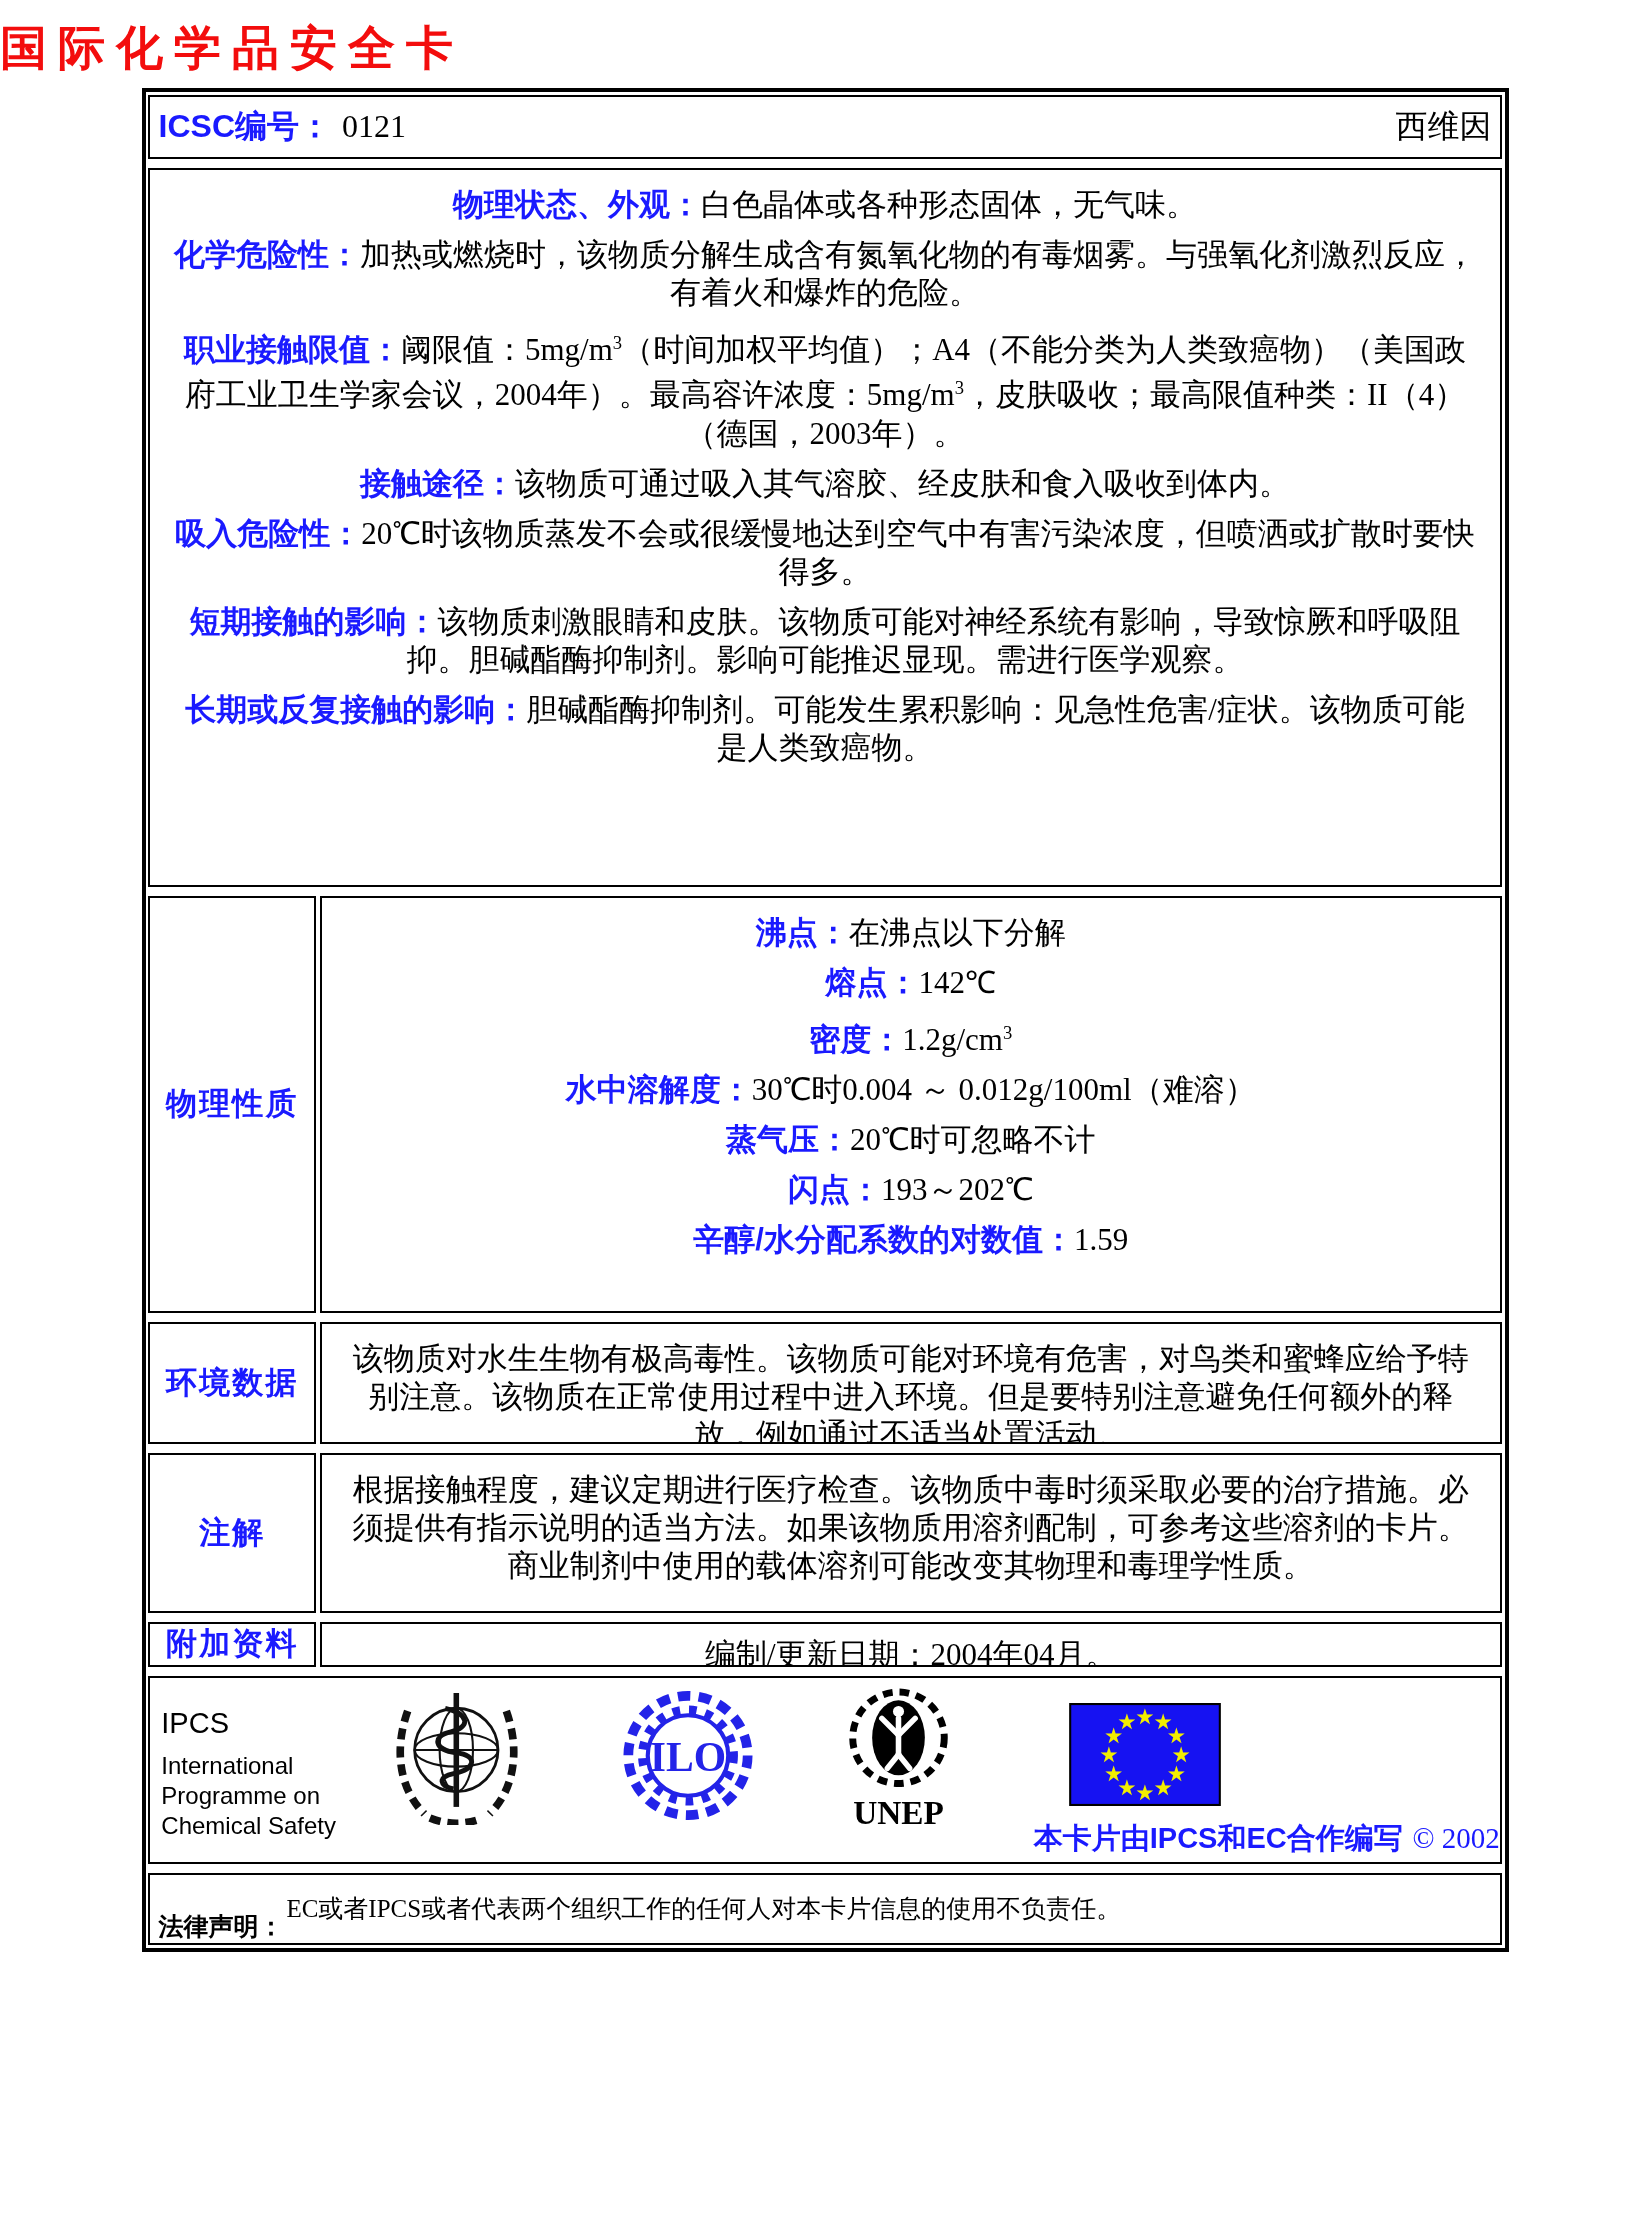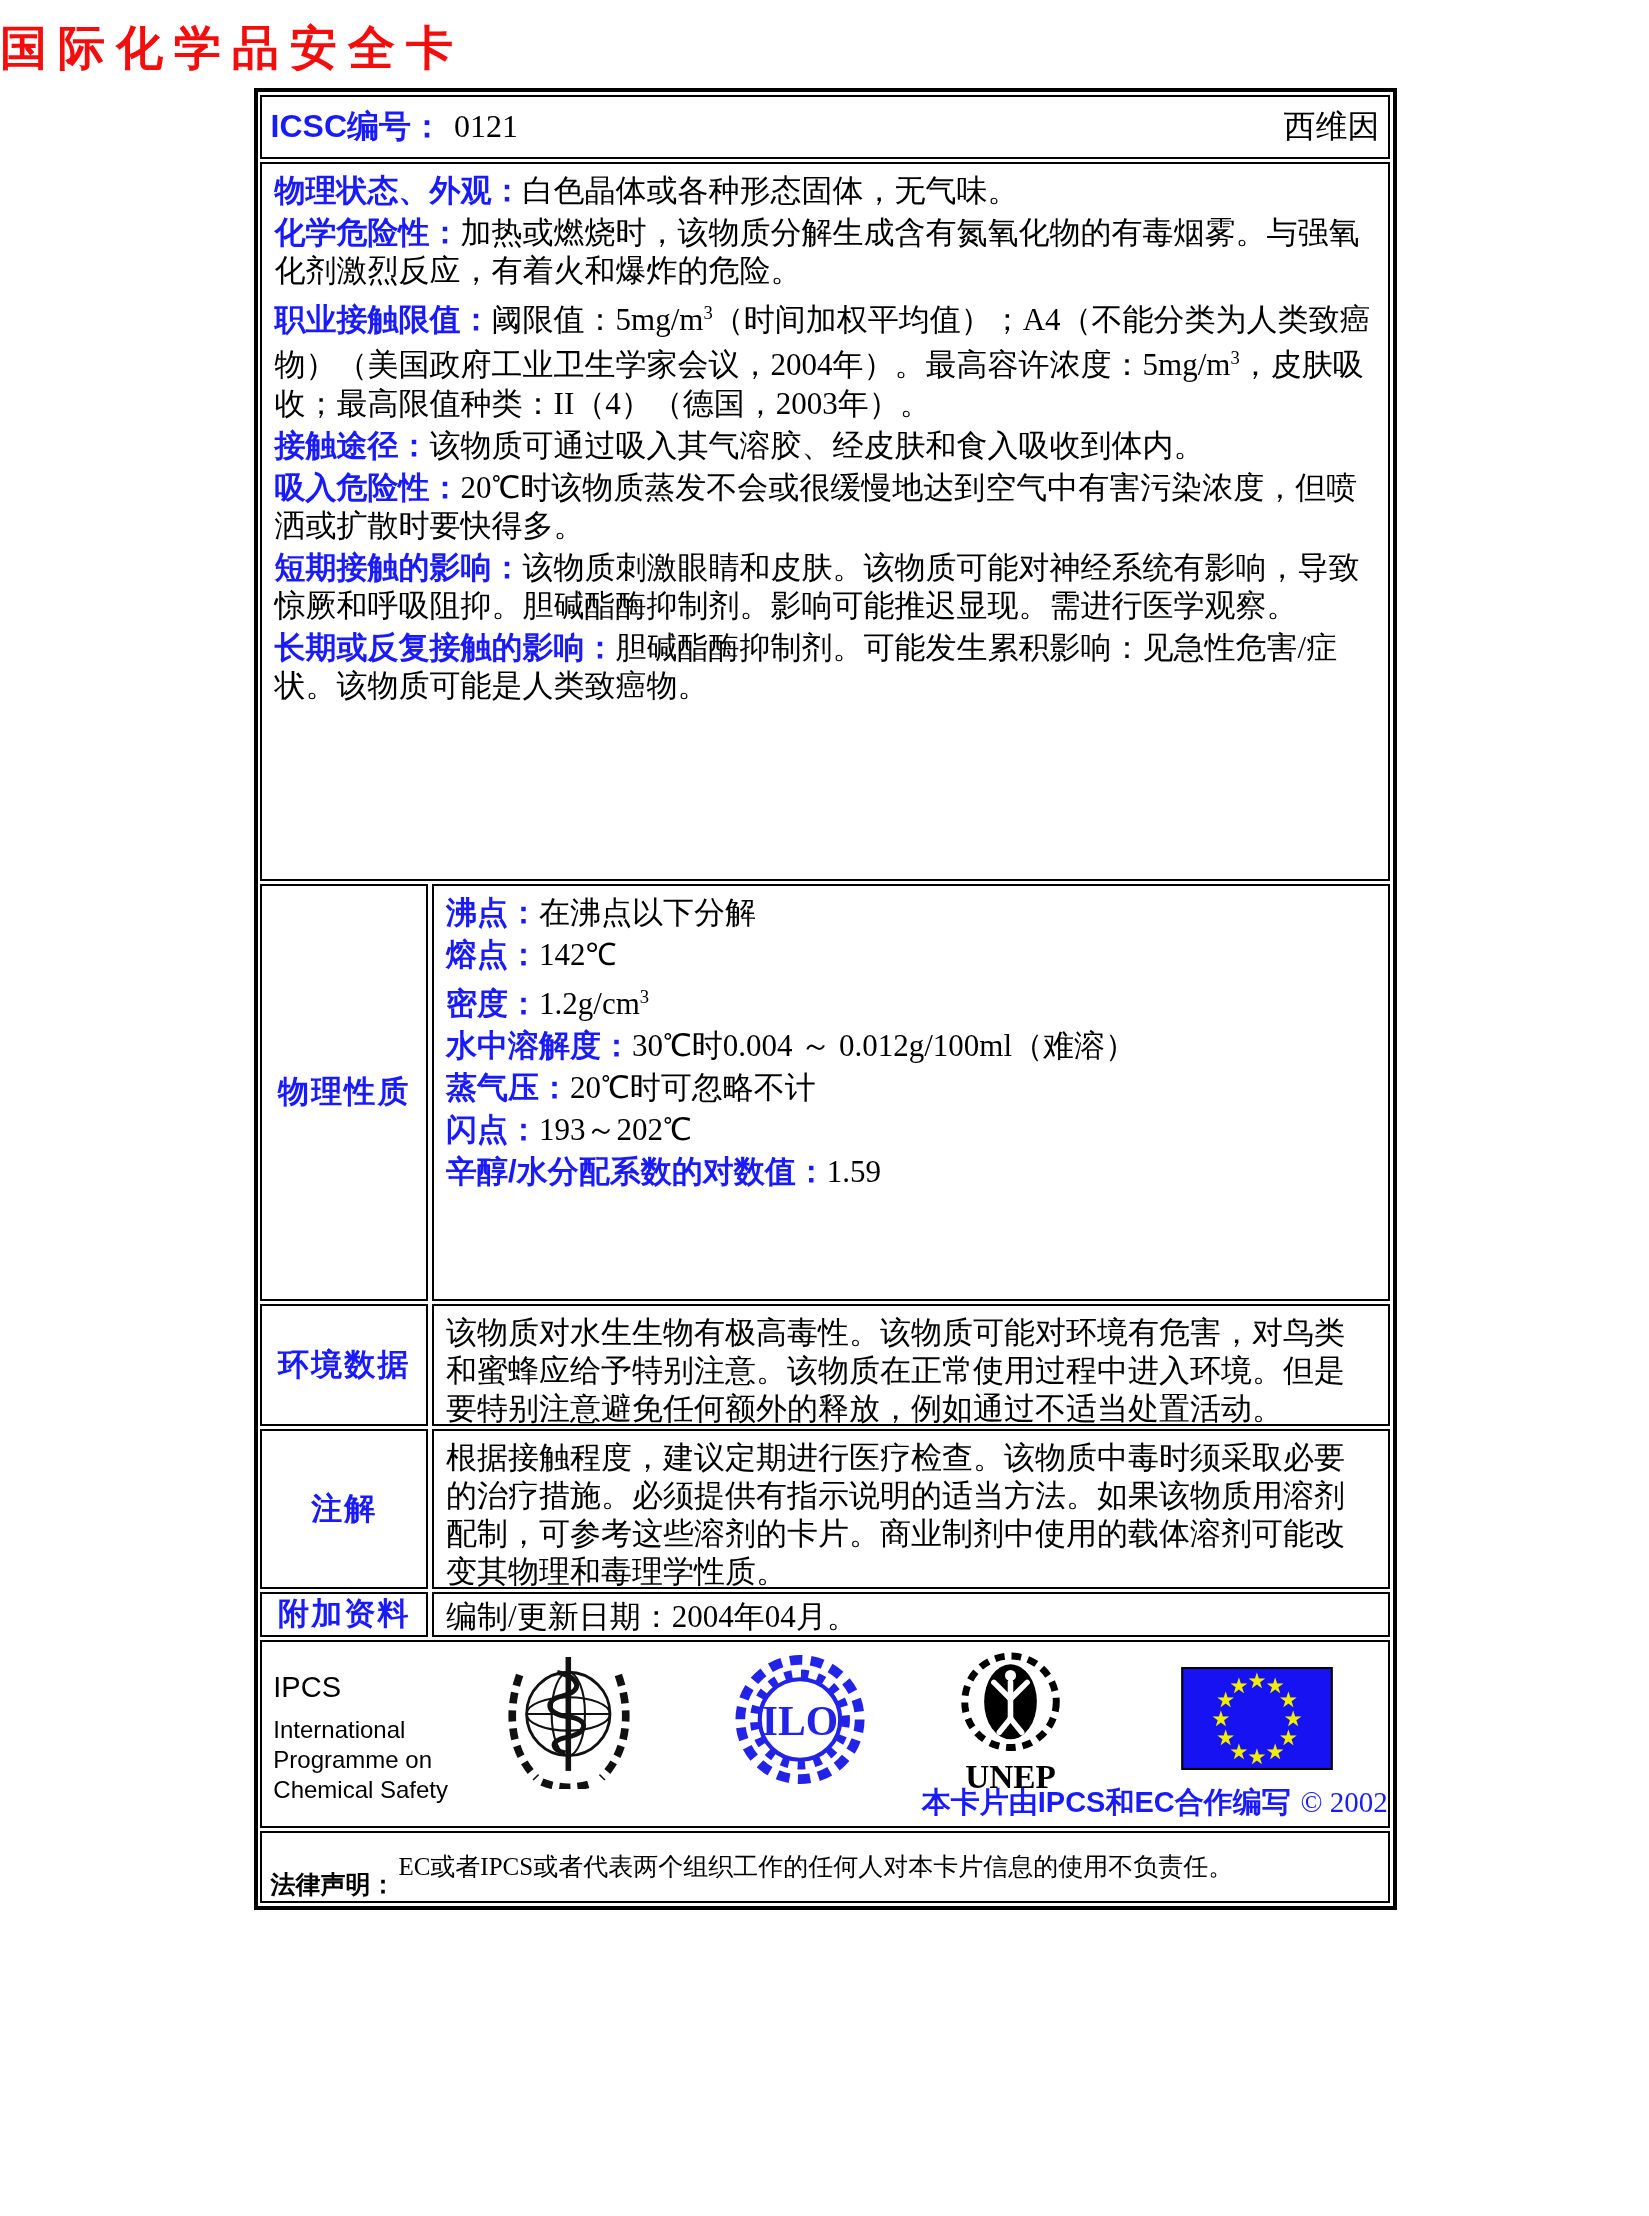--- a/index.html
+++ b/index.html
@@ -6,37 +6,37 @@
   body {
     width:1650px; height:2216px; background:#ffffff;
     font-family:"Liberation Serif", serif; color:#000;
   }
   .title {
     margin:16.7px 0 8.3px; text-align:left;
     color:#f30d0d; font-family:"Liberation Sans", sans-serif;
     font-weight:bold; font-size:47px; letter-spacing:11px;
   }
   .card {
-    width:1143px; margin:0 auto; box-sizing:border-box;
+    width:1367px; margin:0 auto; box-sizing:border-box;
     border:4.2px solid #000; padding:2.8px;
-    display:flex; flex-direction:column; gap:3px;
+    display:flex; flex-direction:column; gap:9px;
   }
   .row { display:flex; gap:3.5px; }
   .cell { border:2.8px solid #000; box-sizing:border-box; background:#fff; overflow:hidden; }
   .full { flex:1; }
   .blue { color:#1a1aff; font-family:"Liberation Sans", sans-serif; font-weight:bold; }
   .header-cell { height:64px; display:flex; align-items:center; justify-content:space-between; padding:0 8.3px; font-size:32px; }
   .hdr-num { margin-left:11px; font-size:32px; }
   .label-cell {
     flex:0 0 168px; display:flex; align-items:center; justify-content:center; text-align:center;
     color:#1a1aff; font-family:"Liberation Sans", sans-serif; font-weight:bold;
     font-size:31px; letter-spacing:2.1px; padding:0 4.2px;
   }
   .content-cell { flex:1; padding:4.2px 8.3px; font-size:31px; line-height:38px; }
-  .content-cell p { margin:4px; }
+  .content-cell p { margin:12px;text-align:center; }
   sup { font-size:60%; }
   .r-important .content-cell { height:100%; }
   .h-important { height:719px; }
   .h-physical  { height:417px; }
   .h-env       { height:122px; }
   .h-notes     { height:160px; }
   .h-add       { height:45px; }
   .h-add .content-cell { padding:1.4px 8.3px; line-height:36px; }
   .h-logos     { height:188px; }
   .h-legal     { height:72px; }

